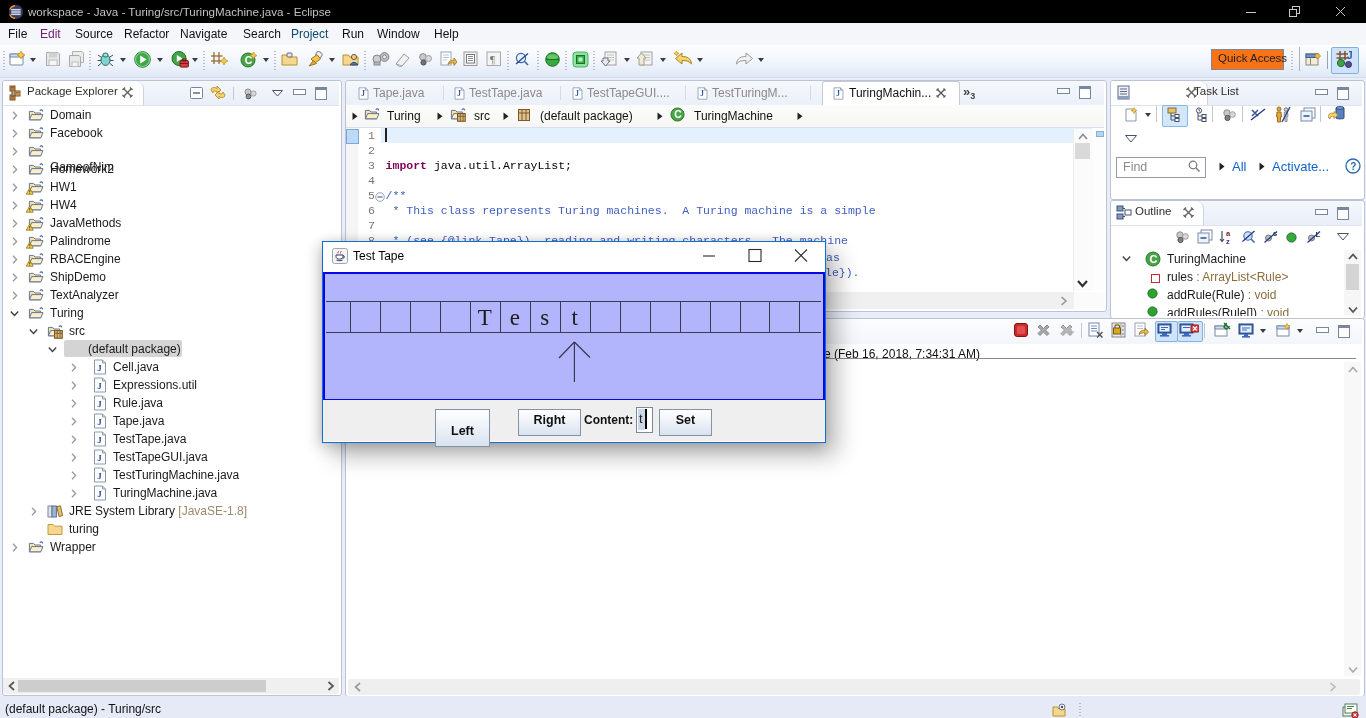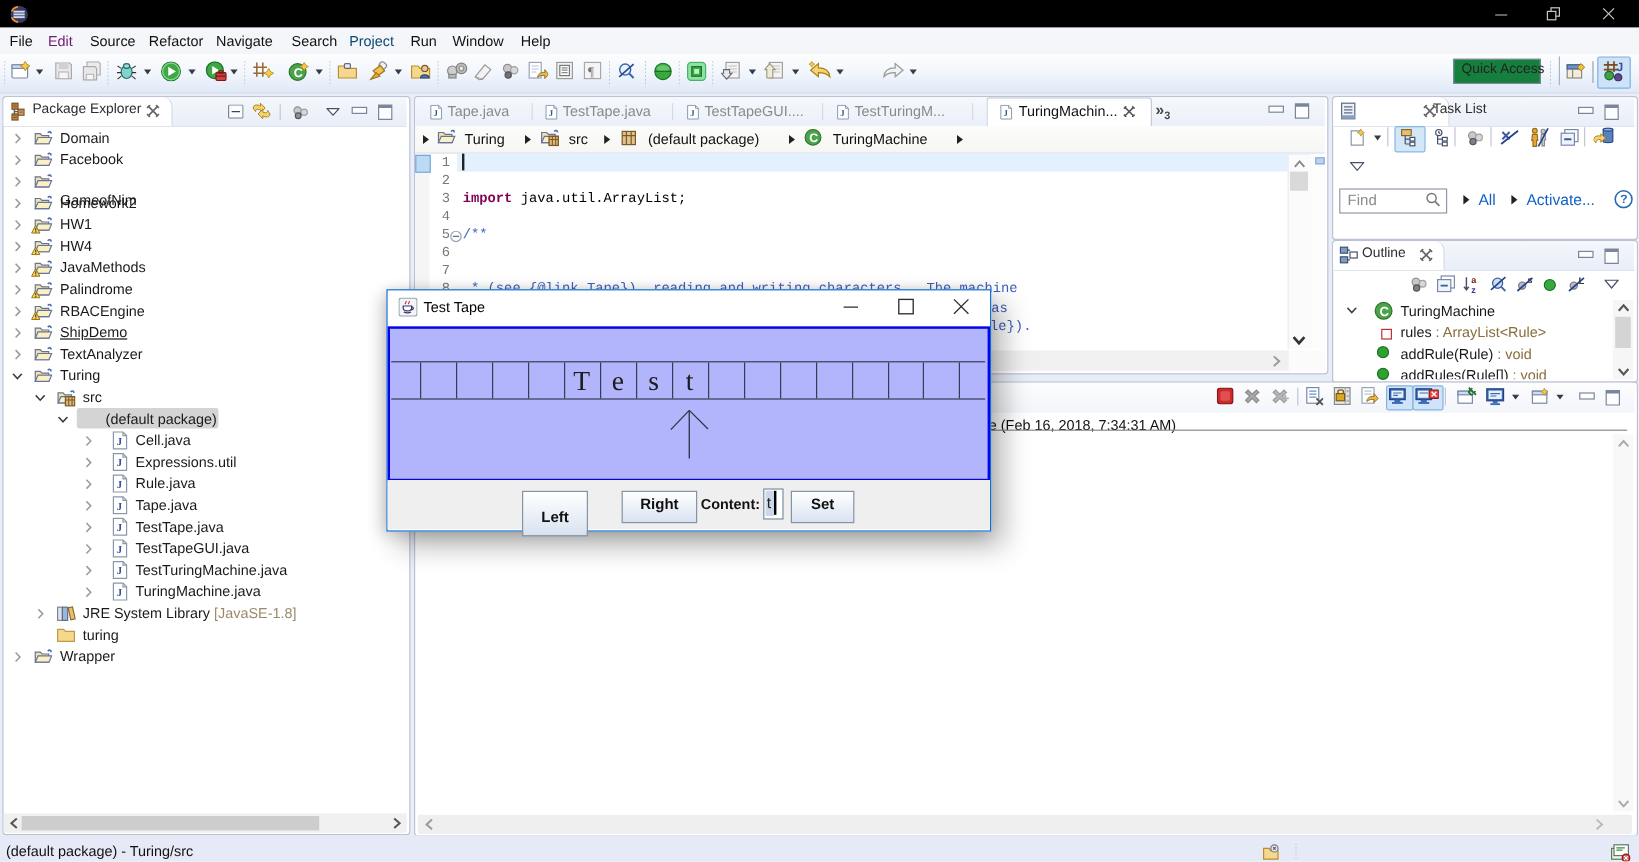--- a/index.html
+++ b/index.html
@@ -51,20 +51,21 @@
     </svg>
 <div class="abs" style="left:0;top:0;width:1366px;height:23px;background:#000;"></div>
 <svg class="abs" style="left:8px;top:3.5px;" width="16" height="16" viewBox="0 0 16 16">
       <circle cx="8" cy="8" r="7.2" fill="#39395e"></circle>
 <path d="M1 10.6 A7.2 7.2 0 0 0 7 15.1 L7 13.6 A6 6 0 0 1 2.3 10.2 Z" fill="#f7941e"></path>
 <path d="M1 5.4 A7.2 7.2 0 0 1 7 0.9 L7 2.4 A6 6 0 0 0 2.3 5.8 Z" fill="#f7941e"></path>
 <rect x="3.2" y="4.9" width="9.4" height="1.6" fill="#cdd9f0"></rect>
       <rect x="3.2" y="7.2" width="9.4" height="1.6" fill="#cdd9f0"></rect>
       <rect x="3.2" y="9.5" width="9.4" height="1.6" fill="#cdd9f0"></rect>
     </svg>
+<div class="abs" style="left:28px;top:4.5px;font-size:11.6px;color:#c2c2c2;">workspace - Java - Turing/src/TuringMachine.java - Eclipse</div>
 <svg class="abs" style="left:1240px;top:0px;" width="126" height="23" viewBox="0 0 126 23">
       <g stroke="#c8c8c8" stroke-width="1" fill="none">
 <line x1="6" y1="12.5" x2="16" y2="12.5"></line>
 <rect x="52.5" y="6.5" width="7" height="7"></rect>
         <rect x="49.5" y="9.5" width="7" height="7" fill="#000"></rect>
 <line x1="96" y1="7" x2="105" y2="16"></line>
         <line x1="105" y1="7" x2="96" y2="16"></line>
       </g>
     </svg>
 <div class="abs" style="left:0;top:23px;width:1366px;height:22px;background:#f4f6f9;"></div>
@@ -235,21 +236,21 @@
 <div class="abs" style="left:660px;top:58px;width:0;height:0;border-left:3.5px solid transparent;border-right:3.5px solid transparent;border-top:4px solid #363b44;"></div>
 <svg class="abs" style="left:674px;top:51px;" width="19" height="16" viewBox="0 0 19 16">
       <path d="M8 2 L8 5.5 C13 5.5 17 7 17.5 13 C15 10 12 9.5 8 9.5 L8 13 L1.5 7.5 Z" fill="#f7d370" stroke="#a8821e"></path>
       <path d="M2.5 0 L3.4 1.6 L5 2.5 L3.4 3.4 L2.5 5 L1.6 3.4 L0 2.5 L1.6 1.6 Z" fill="#f7c944" stroke="#b78b1e" stroke-width="0.6"></path>
     </svg>
 <div class="abs" style="left:697px;top:58px;width:0;height:0;border-left:3.5px solid transparent;border-right:3.5px solid transparent;border-top:4px solid #363b44;"></div>
 <svg class="abs" style="left:736px;top:51px;" width="18" height="16" viewBox="0 0 18 16">
       <path d="M10 2 L10 5.5 C5 5.5 1 7 0.5 13 C3 10 6 9.5 10 9.5 L10 13 L16.5 7.5 Z" fill="#f2f2f2" stroke="#999"></path>
     </svg>
 <div class="abs" style="left:758px;top:58px;width:0;height:0;border-left:3.5px solid transparent;border-right:3.5px solid transparent;border-top:4px solid #363b44;"></div>
-<div class="abs" style="left:1211px;top:49px;width:65px;height:17px;border:1px solid #7c8797;background:#15803d;font-size:11.5px;color:#222;padding-top:2px;padding-left:6px;white-space:nowrap;">Quick Access</div>
+<div class="abs" style="left:1211px;top:49px;width:65px;height:17px;border:1px solid #7c8797;background:#f97316;font-size:11.5px;color:#222;padding-top:2px;padding-left:6px;white-space:nowrap;">Quick Access</div>
 <div class="abs" style="left:1291px;top:50px;width:2px;height:22px;background-image:radial-gradient(circle,#b6bcc8 40%,transparent 42%);background-size:2px 3px;"></div>
 <div class="abs" style="left:1299px;top:47px;width:1px;height:24px;background:#aab2c0;"></div>
 <svg class="abs" style="left:1305px;top:51px;" width="18" height="17" viewBox="0 0 18 17">
       <rect x="1" y="3" width="12" height="11" fill="#f4ecd8" stroke="#8a8a7a"></rect>
       <rect x="1" y="3" width="12" height="3.5" fill="#6a94c8" stroke="#44608a"></rect>
       <line x1="5.5" y1="6.5" x2="5.5" y2="14" stroke="#8a8a7a"></line>
       <path d="M12.5 2 L15.5 5 L12.5 8 L9.5 5 Z" fill="#f0c040" stroke="#a07818" stroke-width="0.8"></path>
     </svg>
 <div class="abs" style="left:1327px;top:51px;width:1px;height:18px;background:#9aa2b0;"></div>
 <div class="abs" style="left:1331px;top:47px;width:26px;height:25px;background:#cfe3f8;border:1px solid #7fb0e2;border-radius:2px;"></div>
@@ -381,21 +382,21 @@
 <svg class="abs" style="left:26px;top:260px" width="8" height="7" viewBox="0 0 7.5 7">
       <use href="#warn"></use>
     </svg>
 <div class="abs trow" style="left:50px;top:252px;">RBACEngine</div>
 <svg class="abs" style="left:12px;top:273px;" width="6" height="9" viewBox="0 0 6 9">
       <path d="M1 0.8 L4.6 4.5 L1 8.2" fill="none" stroke="#9a9aa0" stroke-width="1.3"></path>
     </svg>
 <svg class="abs" style="left:28px;top:269px" width="16" height="16" viewBox="0 0 16 16">
       <use href="#folder"></use>
     </svg>
-<div class="abs trow" style="left:50px;top:270px;text-decoration:underline;">ShipDemo</div>
+<div class="abs trow" style="left:50px;top:270px;">ShipDemo</div>
 <svg class="abs" style="left:12px;top:291px;" width="6" height="9" viewBox="0 0 6 9">
       <path d="M1 0.8 L4.6 4.5 L1 8.2" fill="none" stroke="#9a9aa0" stroke-width="1.3"></path>
     </svg>
 <svg class="abs" style="left:28px;top:287px" width="16" height="16" viewBox="0 0 16 16">
       <use href="#folder"></use>
     </svg>
 <div class="abs trow" style="left:50px;top:288px;">TextAnalyzer</div>
 <svg class="abs" style="left:10px;top:311px;" width="9" height="6" viewBox="0 0 9 6">
       <path d="M0.8 0.5 L4.5 4.5 L8.2 0.5" fill="none" stroke="#3c3c40" stroke-width="1.3"></path>
     </svg>
@@ -598,20 +599,21 @@
 <div class="abs lnum" style="left:348px;top:188px;width:27px;">5</div>
 <div class="abs lnum" style="left:348px;top:203px;width:27px;">6</div>
 <div class="abs lnum" style="left:348px;top:218px;width:27px;">7</div>
 <div class="abs lnum" style="left:348px;top:233px;width:27px;">8</div>
 <svg class="abs" style="left:375px;top:192px;" width="10" height="10" viewBox="0 0 10 10">
       <circle cx="5" cy="5" r="4.3" fill="#fdfdfd" stroke="#9aa4b8"></circle>
       <line x1="2.4" y1="5" x2="7.6" y2="5" stroke="#67718a" stroke-width="1.2"></line>
     </svg>
 <div class="abs code" style="left:385.6px;top:158px;"><span style="color:#7f0055;font-weight:bold">import</span> java.util.ArrayList;</div>
 <div class="abs code" style="left:385.6px;top:188px;"><span style="color:#3f5fbf">/**</span></div>
+<div class="abs code" style="left:385.6px;top:203px;"><span style="color:#3f5fbf"> * This class represents Turing machines.  A Turing machine is a simple</span></div>
 <div class="abs code" style="left:385.6px;top:233px;"><span style="color:#3f5fbf"> * (see {@link Tape}), reading and writing characters.  The machine</span></div>
 <div class="abs code" style="left:826px;top:250px;"><span style="color:#3f5fbf">as</span></div>
 <div class="abs code" style="left:825px;top:265px;"><span style="color:#3f5fbf">le}).</span></div>
 <div class="abs" style="left:1073px;top:129px;width:19px;height:162px;background:#fbfbfb;border-left:1px solid #ececec;"></div>
 <svg class="abs" style="left:1078px;top:133px;" width="10" height="8" viewBox="0 0 10 8">
       <path d="M1 6 L5 1.5 L9 6" fill="none" stroke="#8a8a8a" stroke-width="1.6"></path>
     </svg>
 <div class="abs" style="left:1075px;top:143px;width:15px;height:16px;background:#d9d9d9;"></div>
 <svg class="abs" style="left:1077px;top:279px;" width="11" height="9" viewBox="0 0 11 9">
       <path d="M1 2 L5.5 7 L10 2" fill="none" stroke="#333" stroke-width="2.2"></path>

